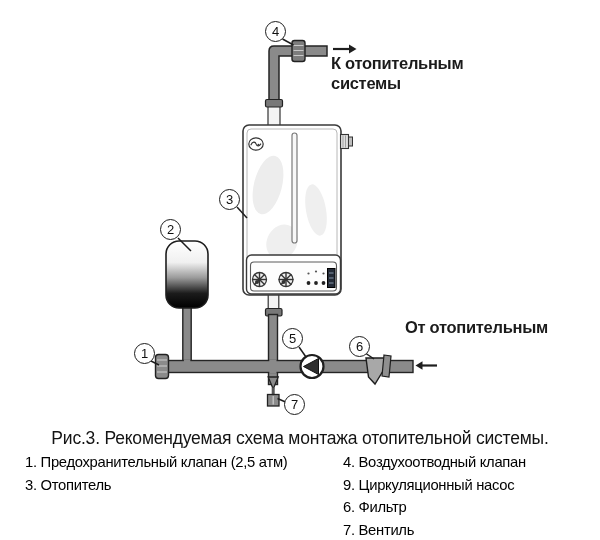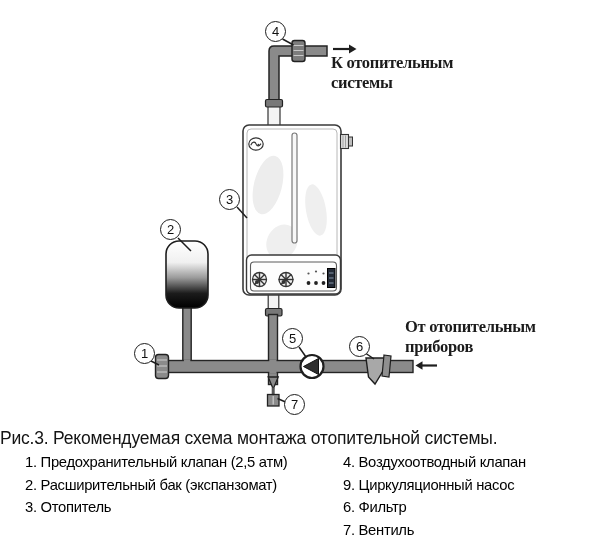--- a/index.html
+++ b/index.html
@@ -5,22 +5,22 @@
   html,body{margin:0;padding:0;background:#fff;}
   .stage{position:relative;width:600px;height:540px;background:#fff;overflow:hidden;
          font-family:"Liberation Sans","DejaVu Sans",sans-serif;color:#1a1a1a;}
   .stage svg{position:absolute;left:0;top:0;}
   .callout{position:absolute;width:21px;height:21px;box-sizing:border-box;
            border:1.8px solid #1d1d1d;border-radius:50%;background:#fff;
            display:flex;align-items:center;justify-content:center;
            font-size:13px;line-height:1;color:#111;}
   .lbl{position:absolute;font-size:16.5px;font-weight:700;line-height:20px;
        letter-spacing:-0.3px;color:#1b1b1b;white-space:nowrap;}
-  .lbl span{display:block;font-family:Liberation Serif, serif;}
-  .caption{position:absolute;left:0;top:428px;width:600px;
+  .lbl span{display:block;}
+  .caption{position:absolute;left:0;top:428px;width:600px;text-align:center;
            font-size:17.5px;letter-spacing:-0.2px;color:#141414;}
   .legend-col{position:absolute;top:451px;}
   .legend-col.left{left:25px;}
   .legend-col.right{left:343px;}
   .legend-item{font-size:14.8px;line-height:22.7px;letter-spacing:-0.3px;
                color:#000000;white-space:nowrap;}
 </style>
 </head>
 <body>
 
@@ -182,28 +182,26 @@
   <div class="callout" style="left:282px;top:328px">5</div>
   <div class="callout" style="left:349px;top:336px">6</div>
   <div class="callout" style="left:284px;top:394px">7</div>
 
   <div class="lbl" style="left:331px;top:53px">
     <span>К отопительным</span>
     <span>системы</span>
   </div>
   <div class="lbl" style="left:405px;top:317px">
     <span>От отопительным</span>
-    <span>приборов</span>
   </div>
 
   <div class="caption">Рис.3. Рекомендуемая схема монтажа отопительной системы.</div>
 
   <div class="legend-col left">
     <div class="legend-item">1. Предохранительный клапан (2,5 атм)</div>
-    <div class="legend-item">2. Расширительный бак (экспанзомат)</div>
     <div class="legend-item">3. Отопитель</div>
   </div>
   <div class="legend-col right">
     <div class="legend-item">4. Воздухоотводный клапан</div>
     <div class="legend-item">9. Циркуляционный насос</div>
     <div class="legend-item">6. Фильтр</div>
     <div class="legend-item">7. Вентиль</div>
   </div>
 
 </div>

